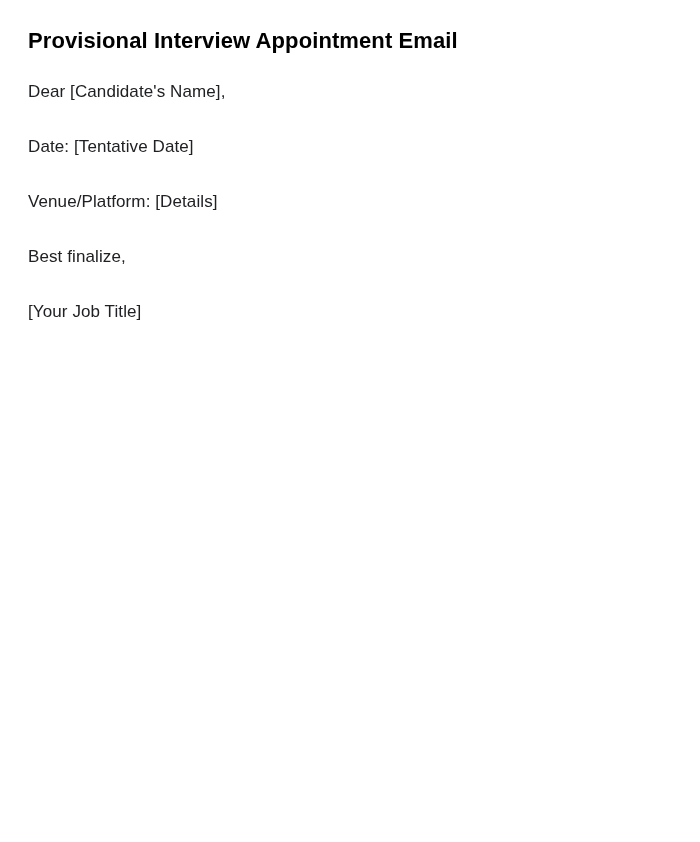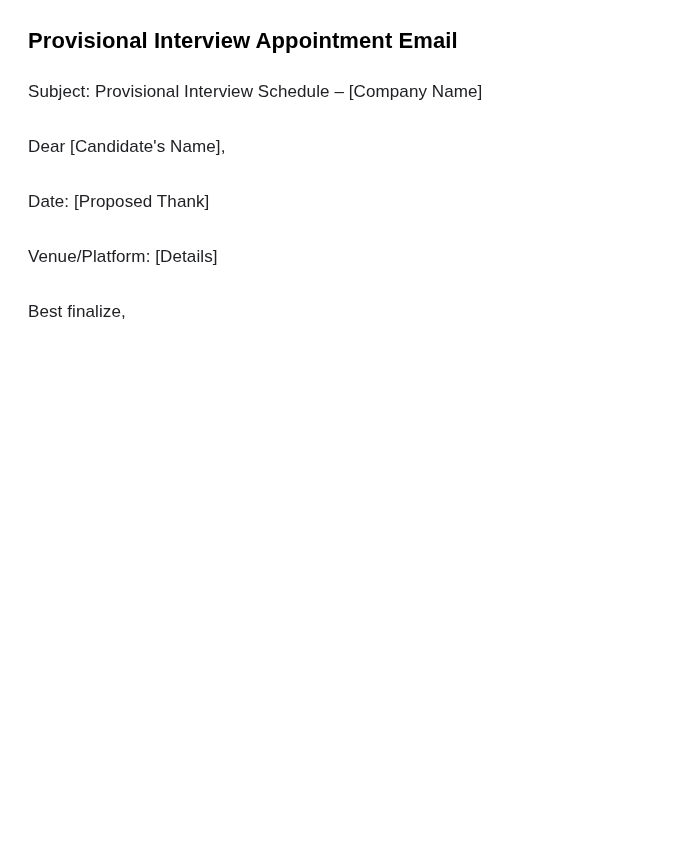--- a/index.html
+++ b/index.html
@@ -36,28 +36,28 @@
     max-width: 620px;
     letter-spacing: 0.1px;
   }
 </style>
 </head>
 <body>
 
 <div class="page">
   <h1 class="doc-title">Provisional Interview Appointment Email</h1>
 
-  <p class="doc-par">Subject: Provisional Interview Schedule – [Company Name]</p>
 
   <p class="doc-par">Dear [Candidate's Name],</p>
 
 
 
-  <p class="doc-par">Date: [Proposed Thank]</p>
+  <p class="doc-par">Date: [Tentative Date]</p>
 
 
   <p class="doc-par">Venue/Platform: [Details]</p>
 
 
   <p class="doc-par">Best finalize,</p>
 
 
+  <p class="doc-par">[Your Job Title]</p>
 </div>
 
 </body></html>

